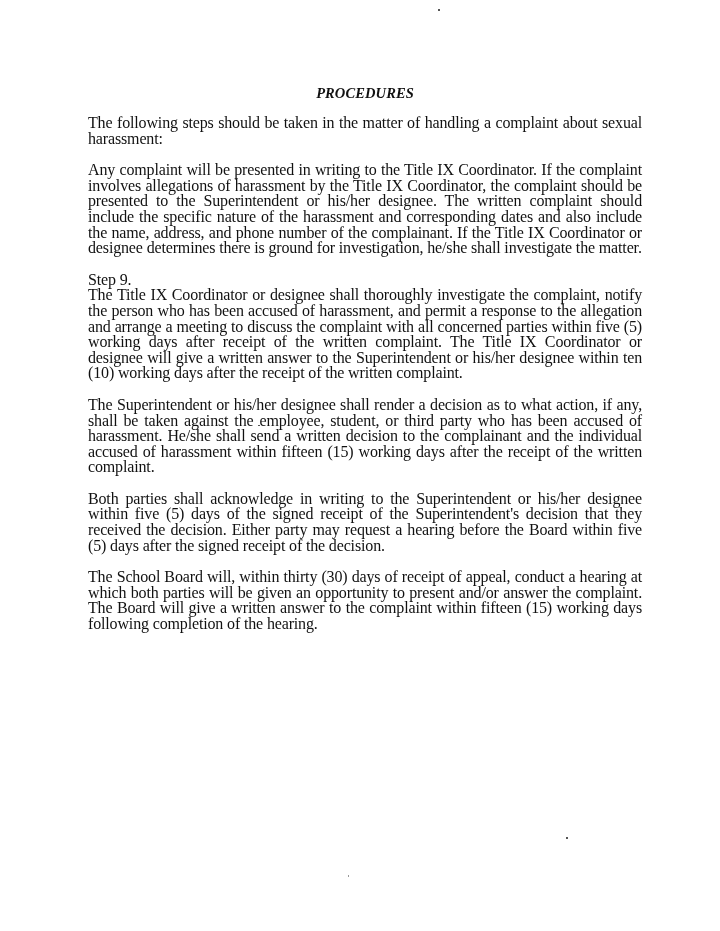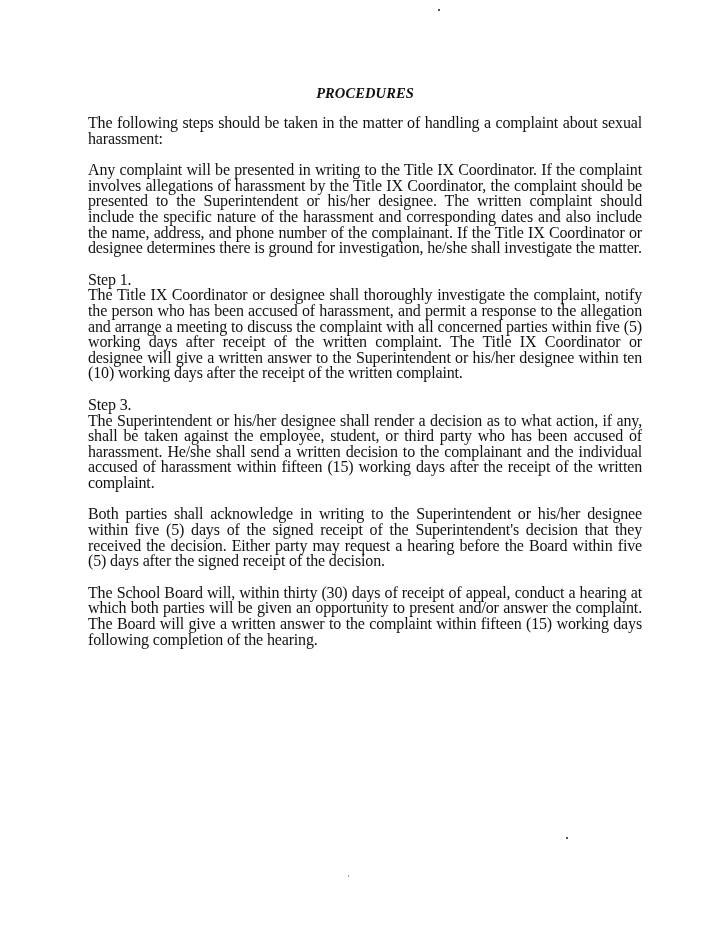--- a/index.html
+++ b/index.html
@@ -51,26 +51,25 @@
 <div class="page">
   <div class="title">PROCEDURES</div>
 
   <p class="para">The following steps should be taken in the matter of handling a complaint about sexual harassment:</p>
 
   <p class="para">
     <span>Any complaint will be presented in writing to the Title IX Coordinator.  If the complaint involves allegations of harassment by the Title IX Coordinator, the complaint should be presented to the Superintendent or his/her designee.  The written complaint should include the specific nature of the harassment and corresponding dates and also include the name, address, and phone number of the complainant.  If the Title IX Coordinator or designee determines there is ground for investigation, he/she shall investigate the matter.</span>
   </p>
 
   <p class="para">
-    <span class="step-label">Step 1.</span>
+    <span class="step-label">Step 9.</span>
     <span>The Title IX Coordinator or designee shall thoroughly investigate the complaint, notify the person who has been accused of harassment, and permit a response to the allegation and arrange a meeting to discuss the complaint with all concerned parties within five (5) working days after receipt of the written complaint.  The Title IX Coordinator or designee will give a written answer to the Superintendent or his/her designee within ten (10) working days after the receipt of the written complaint.</span>
   </p>
 
   <p class="para">
-    <span class="step-label">Step 3.</span>
     <span>The Superintendent or his/her designee shall render a decision as to what action, if any, shall be taken against the employee, student, or third party who has been accused of harassment.  He/she shall send a written decision to the complainant and the individual accused of harassment within fifteen (15) working days after the receipt of the written complaint.</span>
   </p>
 
   <p class="para">
     <span>Both parties shall acknowledge in writing to the Superintendent or his/her designee within five (5) days of the signed receipt of the Superintendent's decision that they received the decision. Either party may request a hearing before the Board within five (5) days after the signed receipt of the decision.</span>
   </p>
 
 
   <p class="para">
     <span>The School Board will, within thirty (30) days of receipt of appeal, conduct a hearing at which both parties will be given an opportunity to present and/or answer the complaint.  The Board will give a written answer to the complaint within fifteen (15) working days following completion of the hearing.</span>

